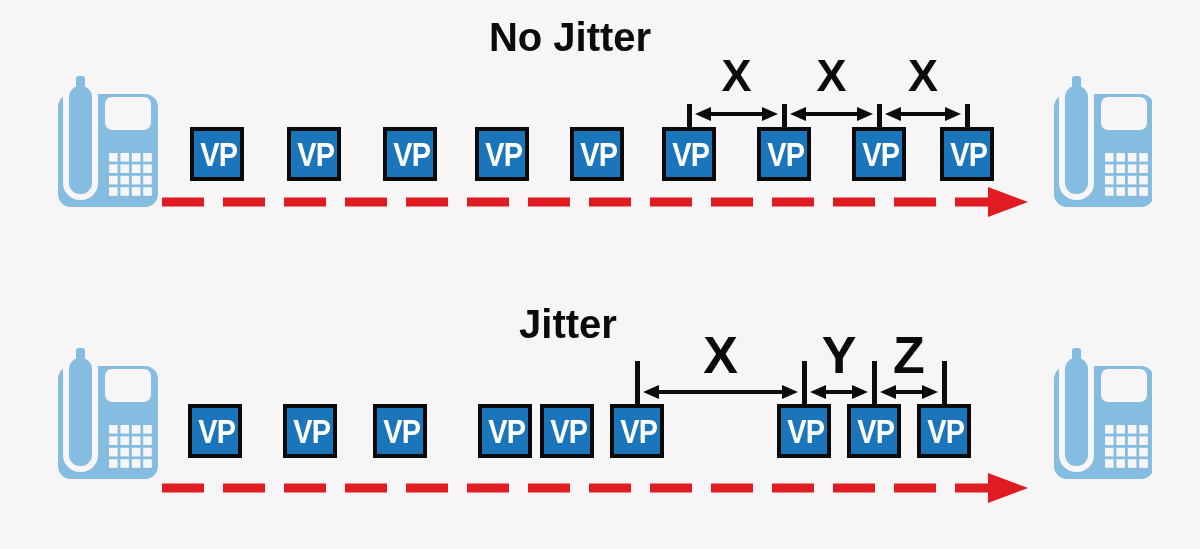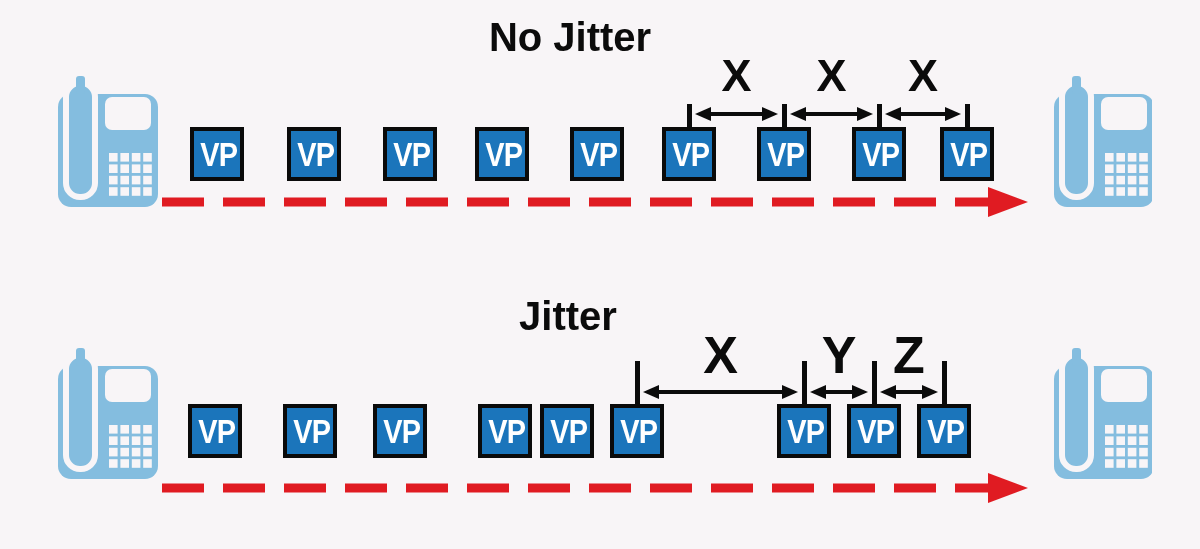--- a/index.html
+++ b/index.html
@@ -177,21 +177,21 @@
       </div>
     <div class="redarrow" style="left: 160px; top: 185px;">
         <svg width="868" height="34" style="display:block">
           <line x1="2" y1="17" x2="828" y2="17" stroke="#E01B22" stroke-width="9" stroke-dasharray="42 19"></line>
           <polygon points="828,2 868,17 828,32" fill="#E01B22"></polygon>
         </svg>
       </div>
   </div>
 
   <div class="section">
-    <div class="section-title" style="left: 568px; top: 296px;">Jitter</div>
+    <div class="section-title" style="left: 568px; top: 304px;">Jitter</div>
 
     <div class="phone" style="left: 56px; top: 348px;">
       <svg width="104" height="133" viewBox="0 0 104 133">
         <rect x="2" y="18" width="100" height="113" rx="13" class="ph-fill"></rect>
         <rect x="10" y="7" width="29" height="114" rx="14" class="ph-fill ph-sep"></rect>
         <rect x="20" y="0" width="9" height="18" rx="3" class="ph-fill"></rect>
         <rect x="49" y="21" width="46" height="33" rx="7" class="ph-bg"></rect>
         <g class="ph-bg">
           <rect x="53" y="77" width="8.6" height="8.6"></rect>
             <rect x="64.4" y="77" width="8.6" height="8.6"></rect>

